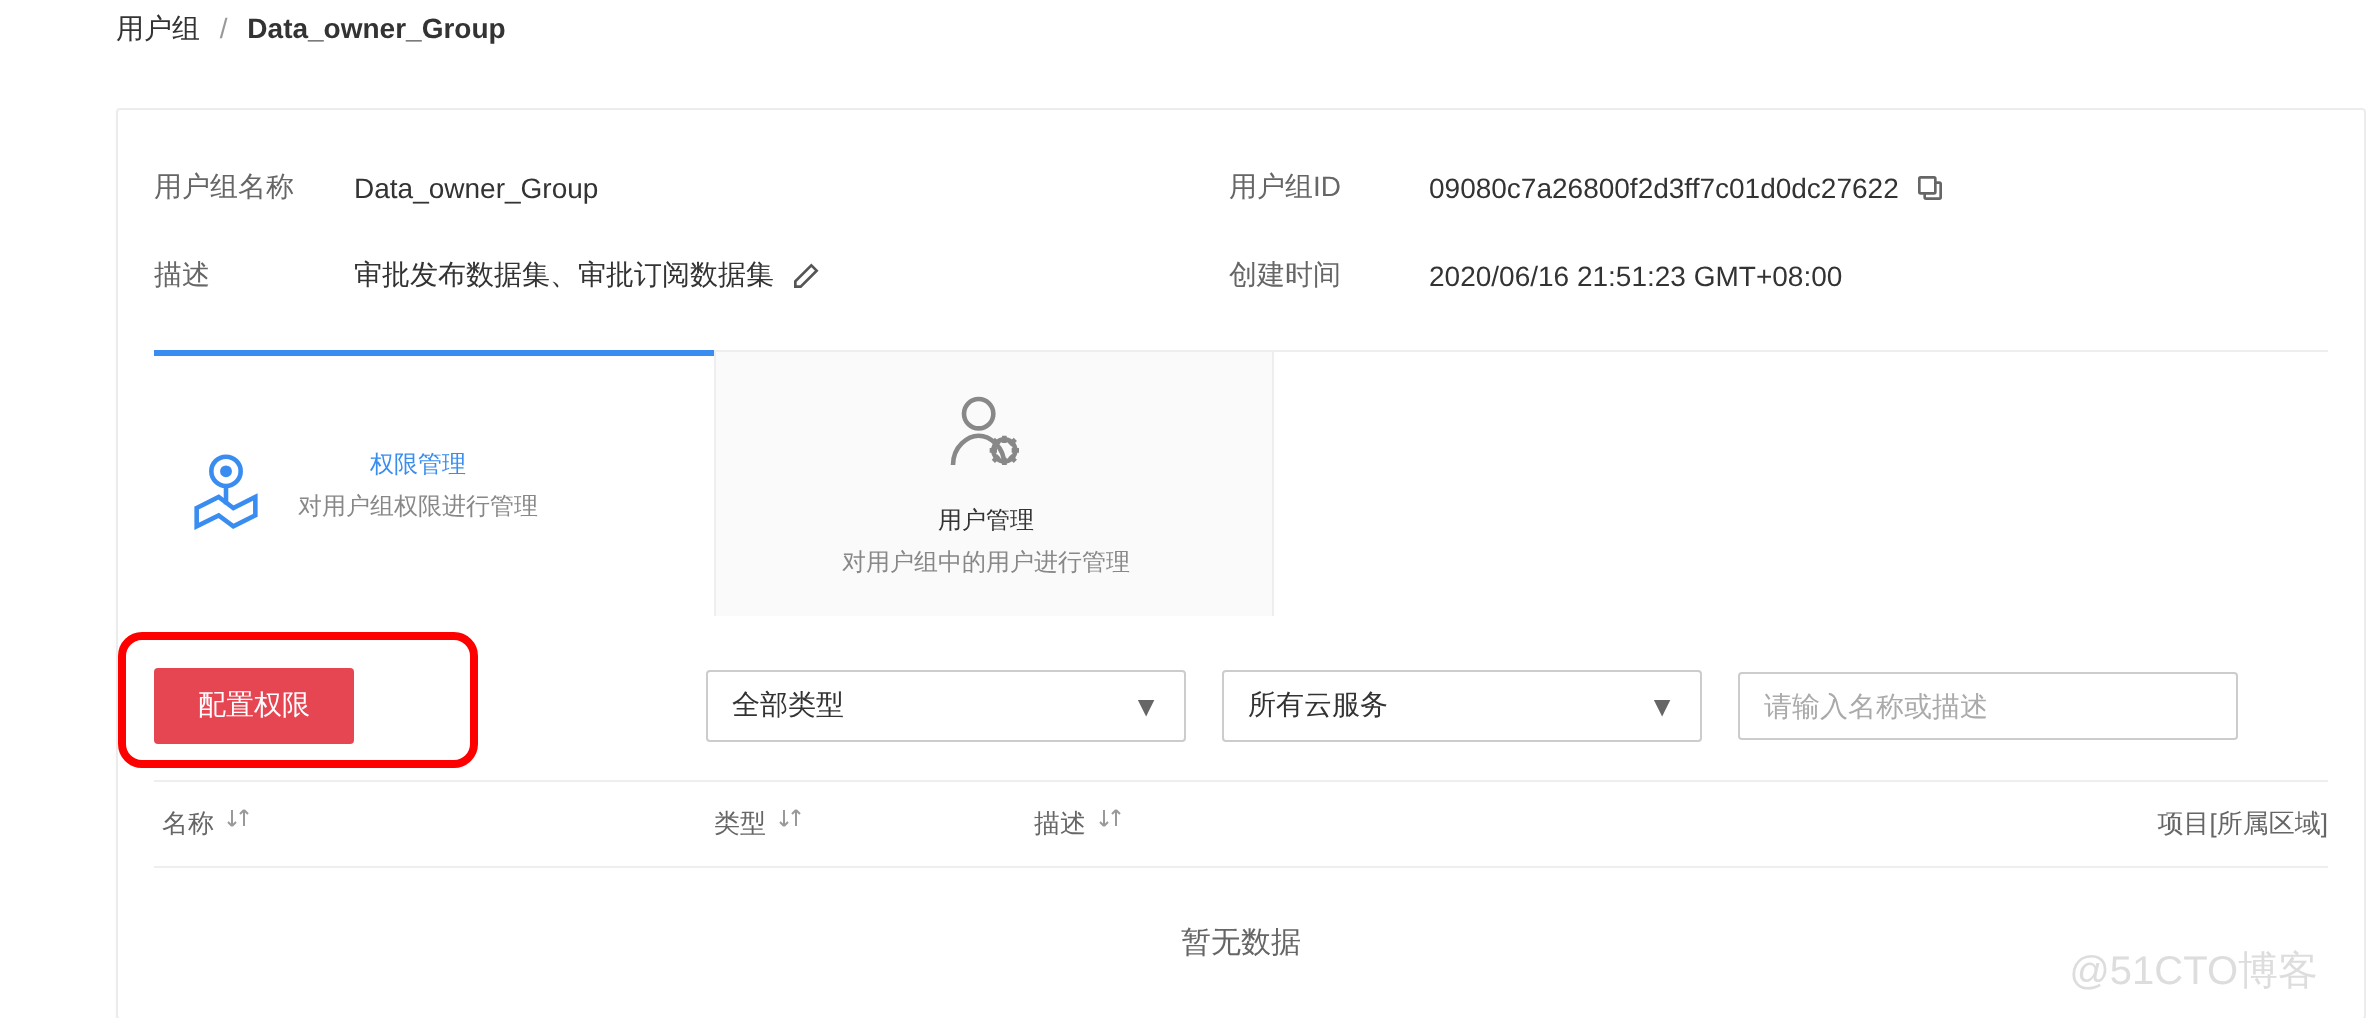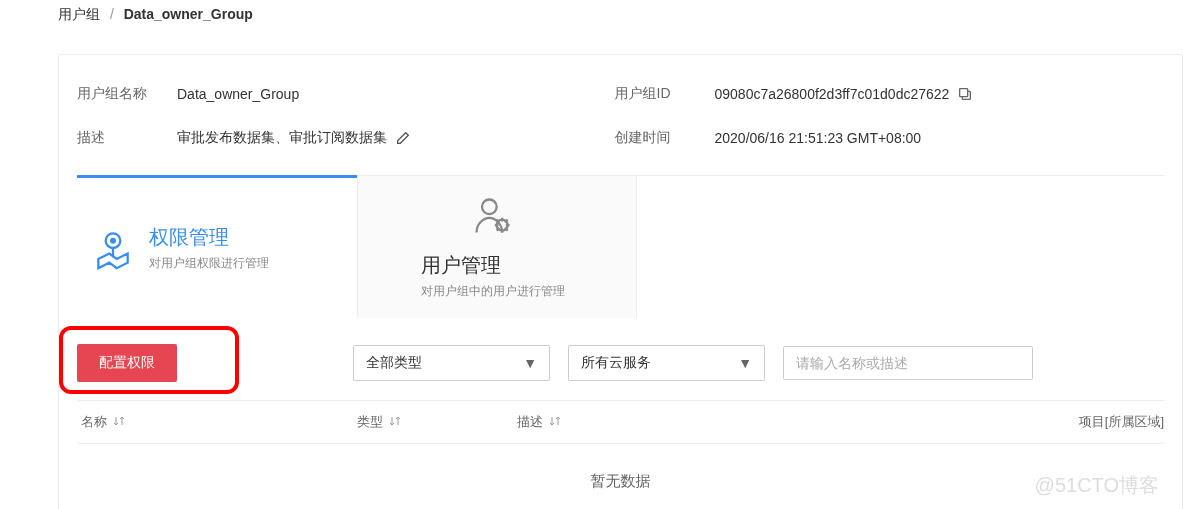--- a/index.html
+++ b/index.html
@@ -53,21 +53,21 @@
     gap: 14px;
     padding: 18px 22px 18px 14px;
     cursor: pointer;
     min-width: 280px;
   }
   .tab.active { border-top: 3px solid #3a8df0; margin-top:-1px; }
   .tab:not(.active) { background: #fafafa; border-left:1px solid #eee; border-right:1px solid #eee;flex-direction:column; }
   .tab .icon { width:44px; height:44px; display:flex; align-items:center; justify-content:center; }
   .tab.active .icon svg { stroke:#3a8df0; fill:none; }
   .tab:not(.active) .icon svg { stroke:#888; fill:none; }
-  .tab .titles .t1 { font-size: 20px; }
+  .tab .titles .t1 { font-size: 12px; text-align: center; }
   .tab.active .t1 { color:#3a8df0; }
   .tab:not(.active) .t1 { color:#333; }
   .tab .titles .t2 { font-size: 12px; color:#888; margin-top:4px; }
 
   .toolbar {
     display: flex;
     align-items: center;
     gap: 18px;
     padding: 26px 18px 18px 18px;
     position: relative;
@@ -89,21 +89,21 @@
     height: 68px;
     border: 4px solid #ff0000;
     border-radius: 12px;
     pointer-events: none;
   }
   .spacer { flex: 0 0 140px; }
   .select {
     border: 1px solid #ccc;
     border-radius: 2px;
     padding: 8px 12px;
-    width: 197px;
+    width: 240px;
     display: flex;
     justify-content: space-between;
     align-items: center;
     color: #333;
     cursor: pointer;
   }
   .select .caret { color:#666; }
   .search-input {
     border: 1px solid #ccc;
     border-radius: 2px;
@@ -118,21 +118,21 @@
     padding: 0 18px;
   }
   .thead {
     display: flex;
     border-top: 1px solid #eee;
     border-bottom: 1px solid #eee;
     padding: 12px 0;
     color: #666;
     font-size: 13px;
   }
-  .th { display:flex; align-items:center; gap:6px; }
+  .th { display:flex; align-items:flex-start; gap:6px; }
   .th.name { flex: 0 0 280px; padding-left: 4px; }
   .th.type { flex: 0 0 160px; }
   .th.desc { flex: 1; }
   .th.proj { flex: 0 0 120px; text-align:right; justify-content:flex-end; }
   .sort-icon svg { width:12px; height:12px; stroke:#999; fill:none; }
   .empty {
     text-align: center;
     color: #666;
     font-size: 15px;
     padding: 28px 0;

